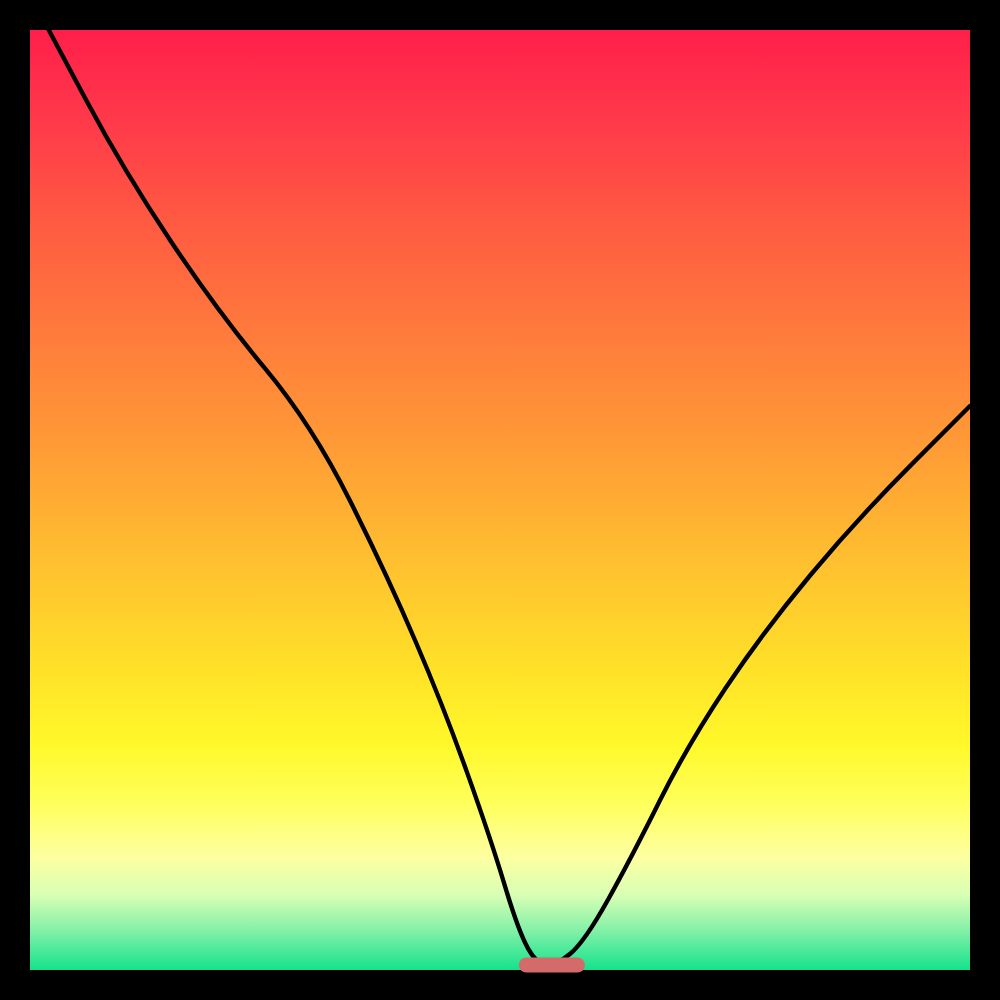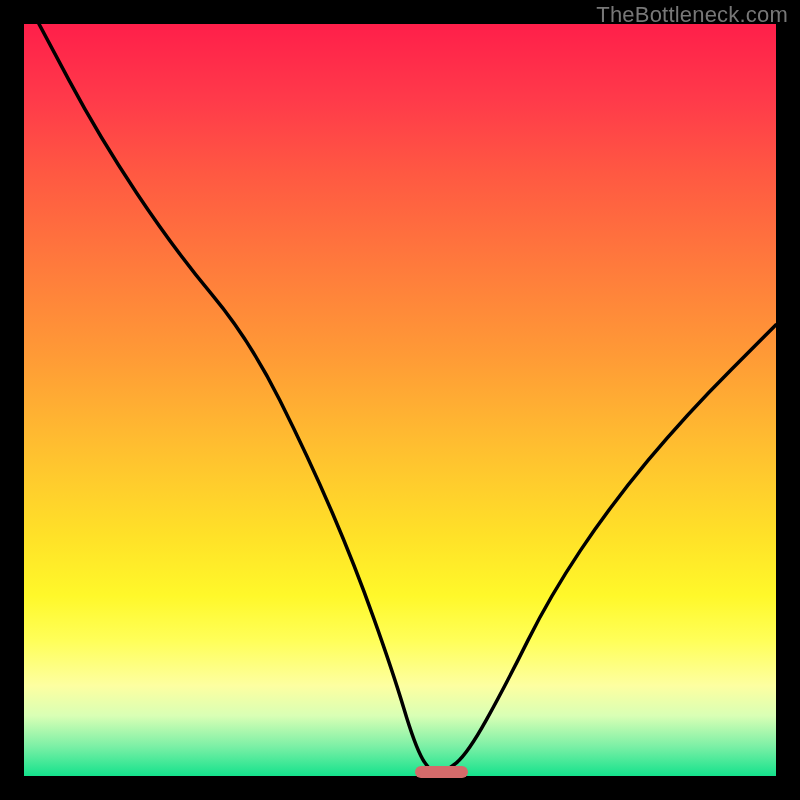--- a/index.html
+++ b/index.html
@@ -62,21 +62,20 @@
     height: 12px;
     border-radius: 6px;
     background: #d46a6a;
   }
 </style>
 </head>
 <body>
 
 <div class="frame">
 
-  <div class="watermark">TheBottleneck.com</div>
 
   <div class="plot-area">
 
     <svg class="curve" viewBox="0 0 752 752" preserveAspectRatio="none">
       <path id="curve-path" fill="none" stroke-width="3.5" stroke-linecap="round" stroke="#000000" d="M 15.0 0.0 Q 15.0 0.0 45.1 56.4 Q 75.2 112.8 112.8 169.2 Q 150.4 225.6 188.0 270.7 Q 225.6 315.8 255.7 376.0 Q 285.8 436.2 308.3 488.8 Q 330.9 541.4 349.7 594.1 Q 368.5 646.7 379.8 684.3 Q 391.0 721.9 398.6 735.1 Q 406.1 748.2 413.6 748.2 Q 421.1 748.2 432.4 738.8 Q 443.7 729.4 462.5 695.6 Q 481.3 661.8 503.8 616.6 Q 526.4 571.5 556.5 526.4 Q 586.6 481.3 624.2 436.2 Q 661.8 391.0 706.9 345.9 T 752.0 300.8"></path>
     </svg>
 
     <div id="min-marker" class="marker" style="background: rgb(212, 106, 106); left: 391.04px; width: 52.64px; top: 742.24px;"></div>
 
   </div>

